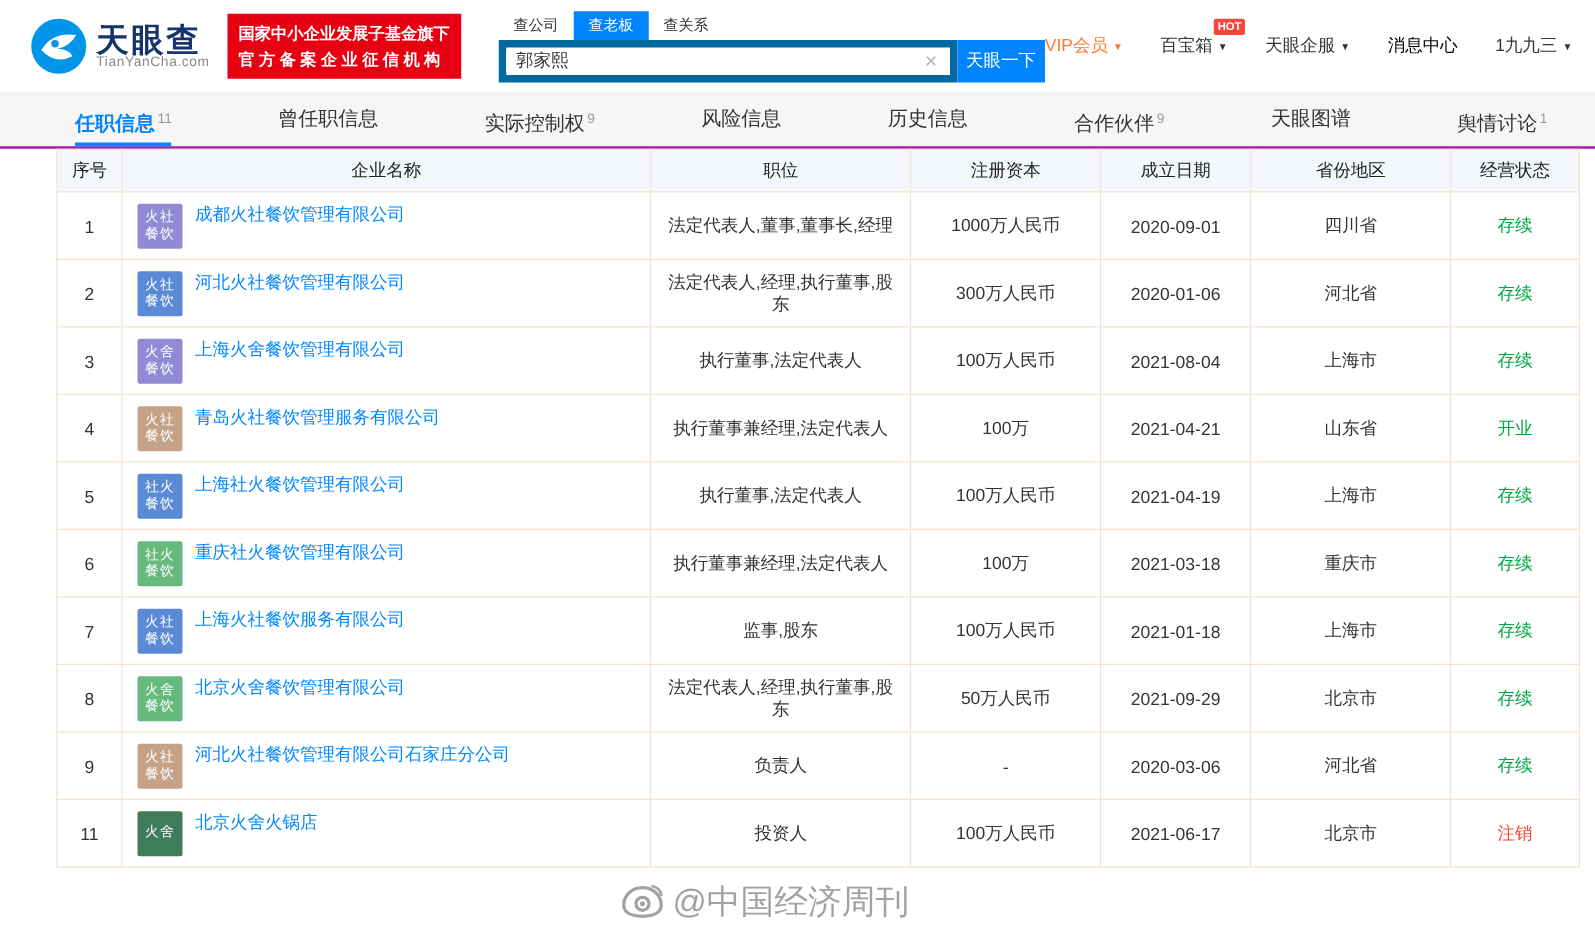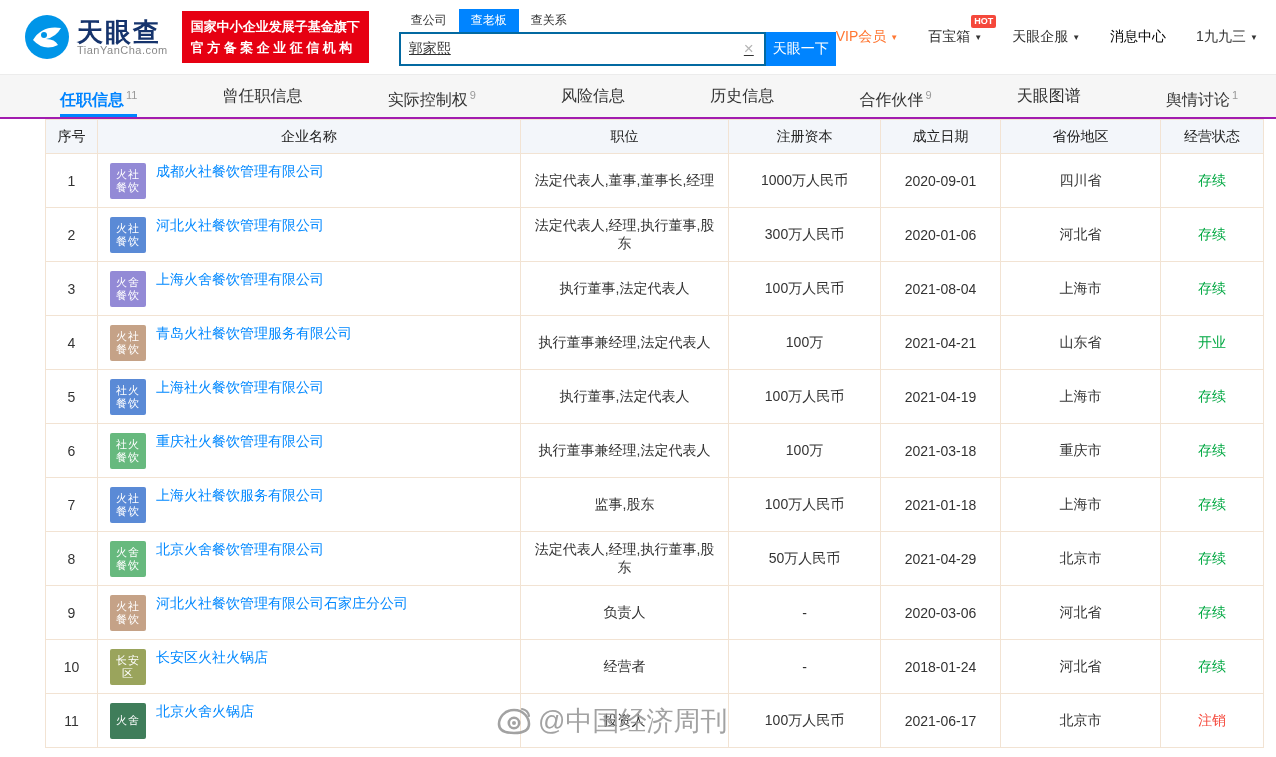--- a/index.html
+++ b/index.html
@@ -15,21 +15,21 @@
   .logo-text { display:flex; flex-direction:column; line-height:1; }
   .brand { font-size:26px; font-weight:bold; color:#15336c; letter-spacing:2px; }
   .domain { font-size:11px; color:#8a8a8a; margin-top:0; letter-spacing:.5px; }
   .cert-box { margin-left:14px; background:#e60012; color:#fff; font-size:13px; font-weight:bold; padding:5px 9px; line-height:1.65; flex-shrink:0; }
   .cert-line2 { letter-spacing:3.5px; }
   .search-area { margin-left:30px; flex-shrink:0; }
   .search-tabs { display:flex; font-size:12px; }
   .stab { padding:3px 12px; cursor:pointer; color:#333; }
   .stab.active { background:#0084ff; color:#fff; }
   .search-row { display:flex; }
-  .search-box { width:367px; height:34px; border:2px solid #0369a1; display:flex; align-items:center; background:#fff;text-decoration:underline; }
+  .search-box { width:367px; height:34px; border:6px solid #0369a1; display:flex; align-items:center; background:#fff; }
   .search-box input { flex:1; border:none; outline:none; font-size:14px; padding:0 8px; color:#333; font-family:inherit; min-width:0; }
   .clear { color:#b5b5b5; font-size:17px; padding:0 10px; cursor:pointer; line-height:1; }
   .search-btn { width:70px; height:34px; background:#0084ff; color:#fff; border:none; font-size:14px; cursor:pointer; font-family:inherit; }
   .top-nav { margin-left:auto; display:flex; align-items:center; gap:30px; font-size:14px; padding-right:6px; }
   .nav-item { position:relative; cursor:pointer; display:flex; align-items:center; white-space:nowrap; }
   .caret { font-size:8px; margin-left:4px; }
   .hot { position:absolute; top:-13px; right:-14px; background:#f5483b; color:#fff; font-size:9px; line-height:1; padding:2px 3px; border-radius:2px; font-weight:bold; }
   
   .tab-bar { height:45px; background:#f6f6f6; border-top:1px solid #ececec; border-bottom:2px solid #a21caf; display:flex; justify-content:space-between; padding:0 38px 0 60px; }
   .tab { line-height:41px; font-size:16px; color:#333; cursor:pointer; white-space:nowrap; }
@@ -271,55 +271,38 @@
               <div class="company-inner">
                 <div class="biz-logo" style="background: rgb(103, 185, 126);">
                   <div>火舍</div>
                   <div>餐饮</div>
                 </div>
                 <a class="company-link">北京火舍餐饮管理有限公司</a>
               </div>
             </td>
             <td>法定代表人,经理,执行董事,股东</td>
             <td>50万人民币</td>
-            <td>2021-04-29</td>
+            <td>2021-09-29</td>
             <td>北京市</td>
             <td style="color: rgb(0, 168, 66);">存续</td>
           </tr>
           <tr>
             <td>9</td>
             <td class="company">
               <div class="company-inner">
                 <div class="biz-logo" style="background: rgb(197, 162, 135);">
                   <div>火社</div>
                   <div>餐饮</div>
                 </div>
                 <a class="company-link">河北火社餐饮管理有限公司石家庄分公司</a>
               </div>
             </td>
             <td>负责人</td>
             <td>-</td>
             <td>2020-03-06</td>
-            <td>河北省</td>
-            <td style="color: rgb(0, 168, 66);">存续</td>
-          </tr>
-          <tr>
-            <td>10</td>
-            <td class="company">
-              <div class="company-inner">
-                <div class="biz-logo" style="background: rgb(154, 164, 92);">
-                  <div>长安</div>
-                  <div>区</div>
-                </div>
-                <a class="company-link">长安区火社火锅店</a>
-              </div>
-            </td>
-            <td>经营者</td>
-            <td>-</td>
-            <td>2018-01-24</td>
             <td>河北省</td>
             <td style="color: rgb(0, 168, 66);">存续</td>
           </tr>
           <tr>
             <td>11</td>
             <td class="company">
               <div class="company-inner">
                 <div class="biz-logo" style="background: rgb(63, 125, 90);">
                   <div>火舍</div>
                 </div>

